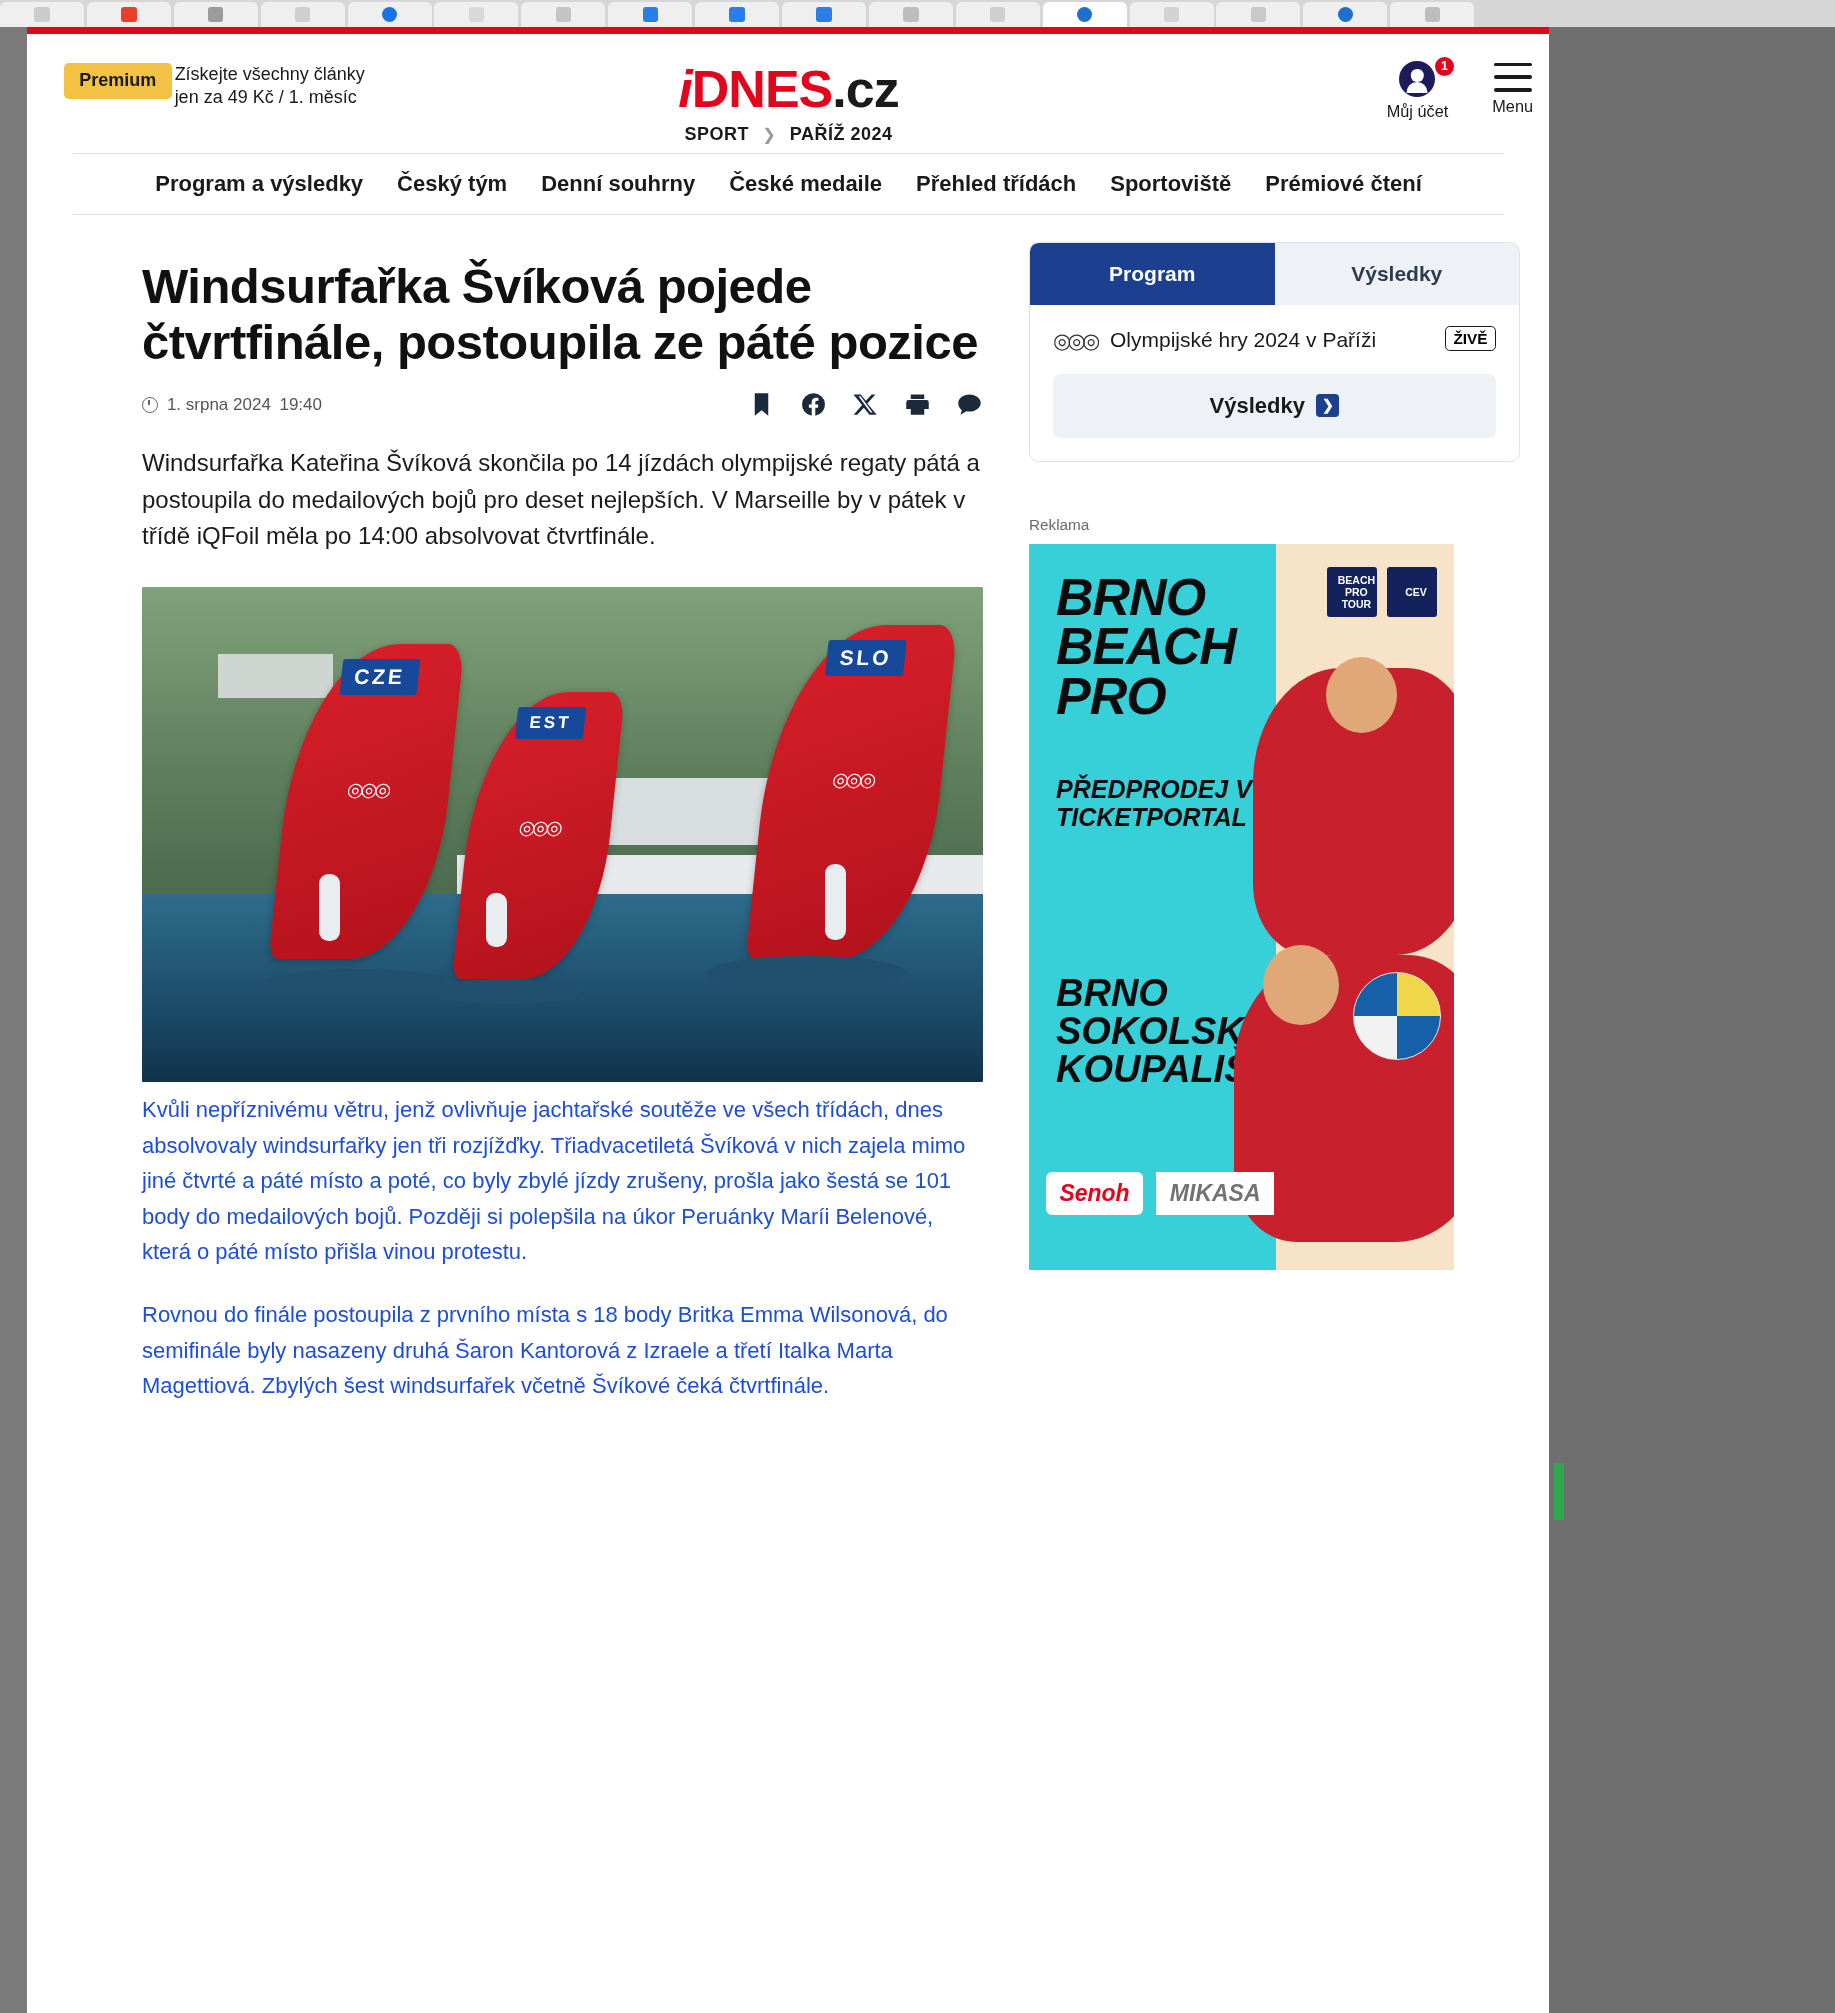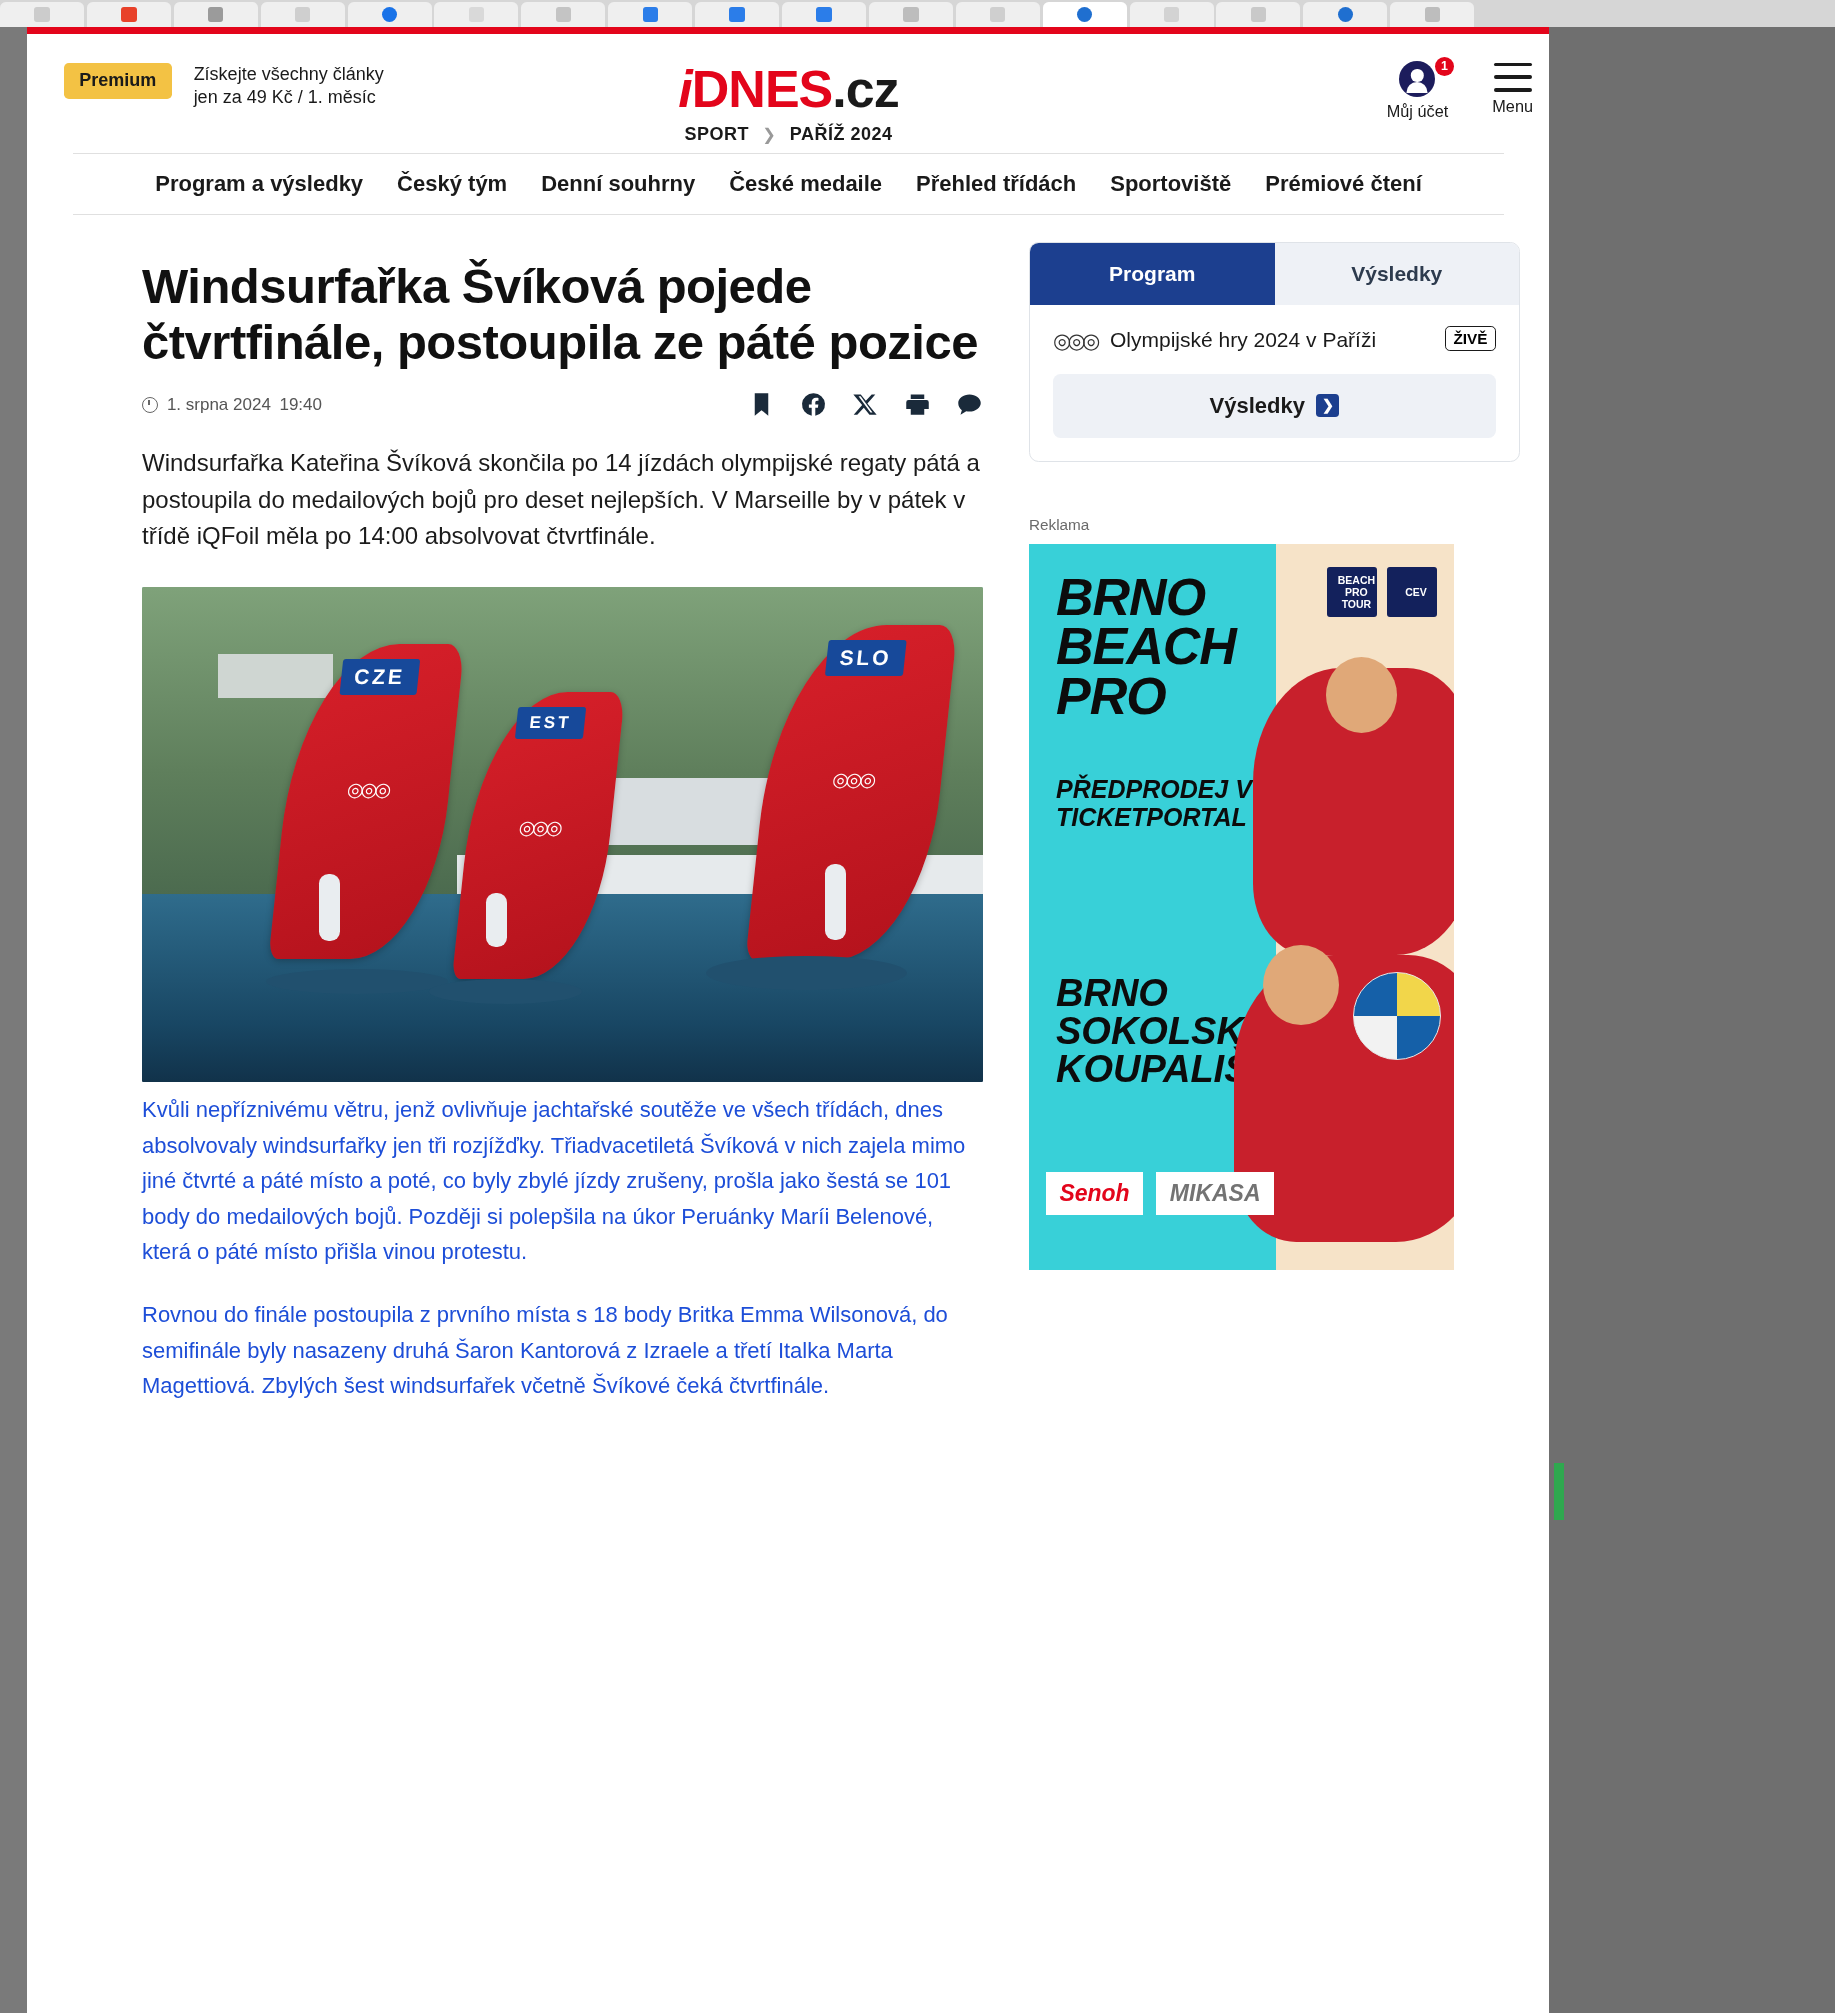--- a/index.html
+++ b/index.html
@@ -64,21 +64,21 @@
   .site-header {
     position: relative;
     height: 119px;
     padding: 0 17px;
   }
   .premium-wrap {
     position: absolute;
     left: 17px; top: 29px;
     display: flex;
     align-items: flex-start;
-    gap: 22px;
+    gap: 3px;
     padding-left: 20px;
   }
   .premium-badge {
     background: #f3c244;
     color: #1a1a1a;
     font-weight: bold;
     font-size: 18px;
     padding: 7.6px 15.3px;
     border-radius: 4.8px;
     white-space: nowrap;
@@ -469,21 +469,21 @@
   .ad .sponsors {
     position: absolute;
     left: 17px; bottom: 55px;
     display: flex;
     gap: 13.4px;
     align-items: center;
   }
   .ad .sponsors .s1 {
     background: #fff; color: #e3051b;
     font-weight: bold; font-style: italic;
-    font-size: 23px; padding: 7.6px 13.4px;
+    font-size: 23px; padding: 7.6px 13.4px; border-radius: 6px;
   }
   .ad .sponsors .s2 {
     background: #fff; color: #737373;
     font-weight: bold; font-style: italic;
     font-size: 23px; padding: 7.6px 13.4px;
   }
   .ad .player {
     position: absolute;
     background: #c8202c;
     border-radius: 40% 30% 35% 25%;

